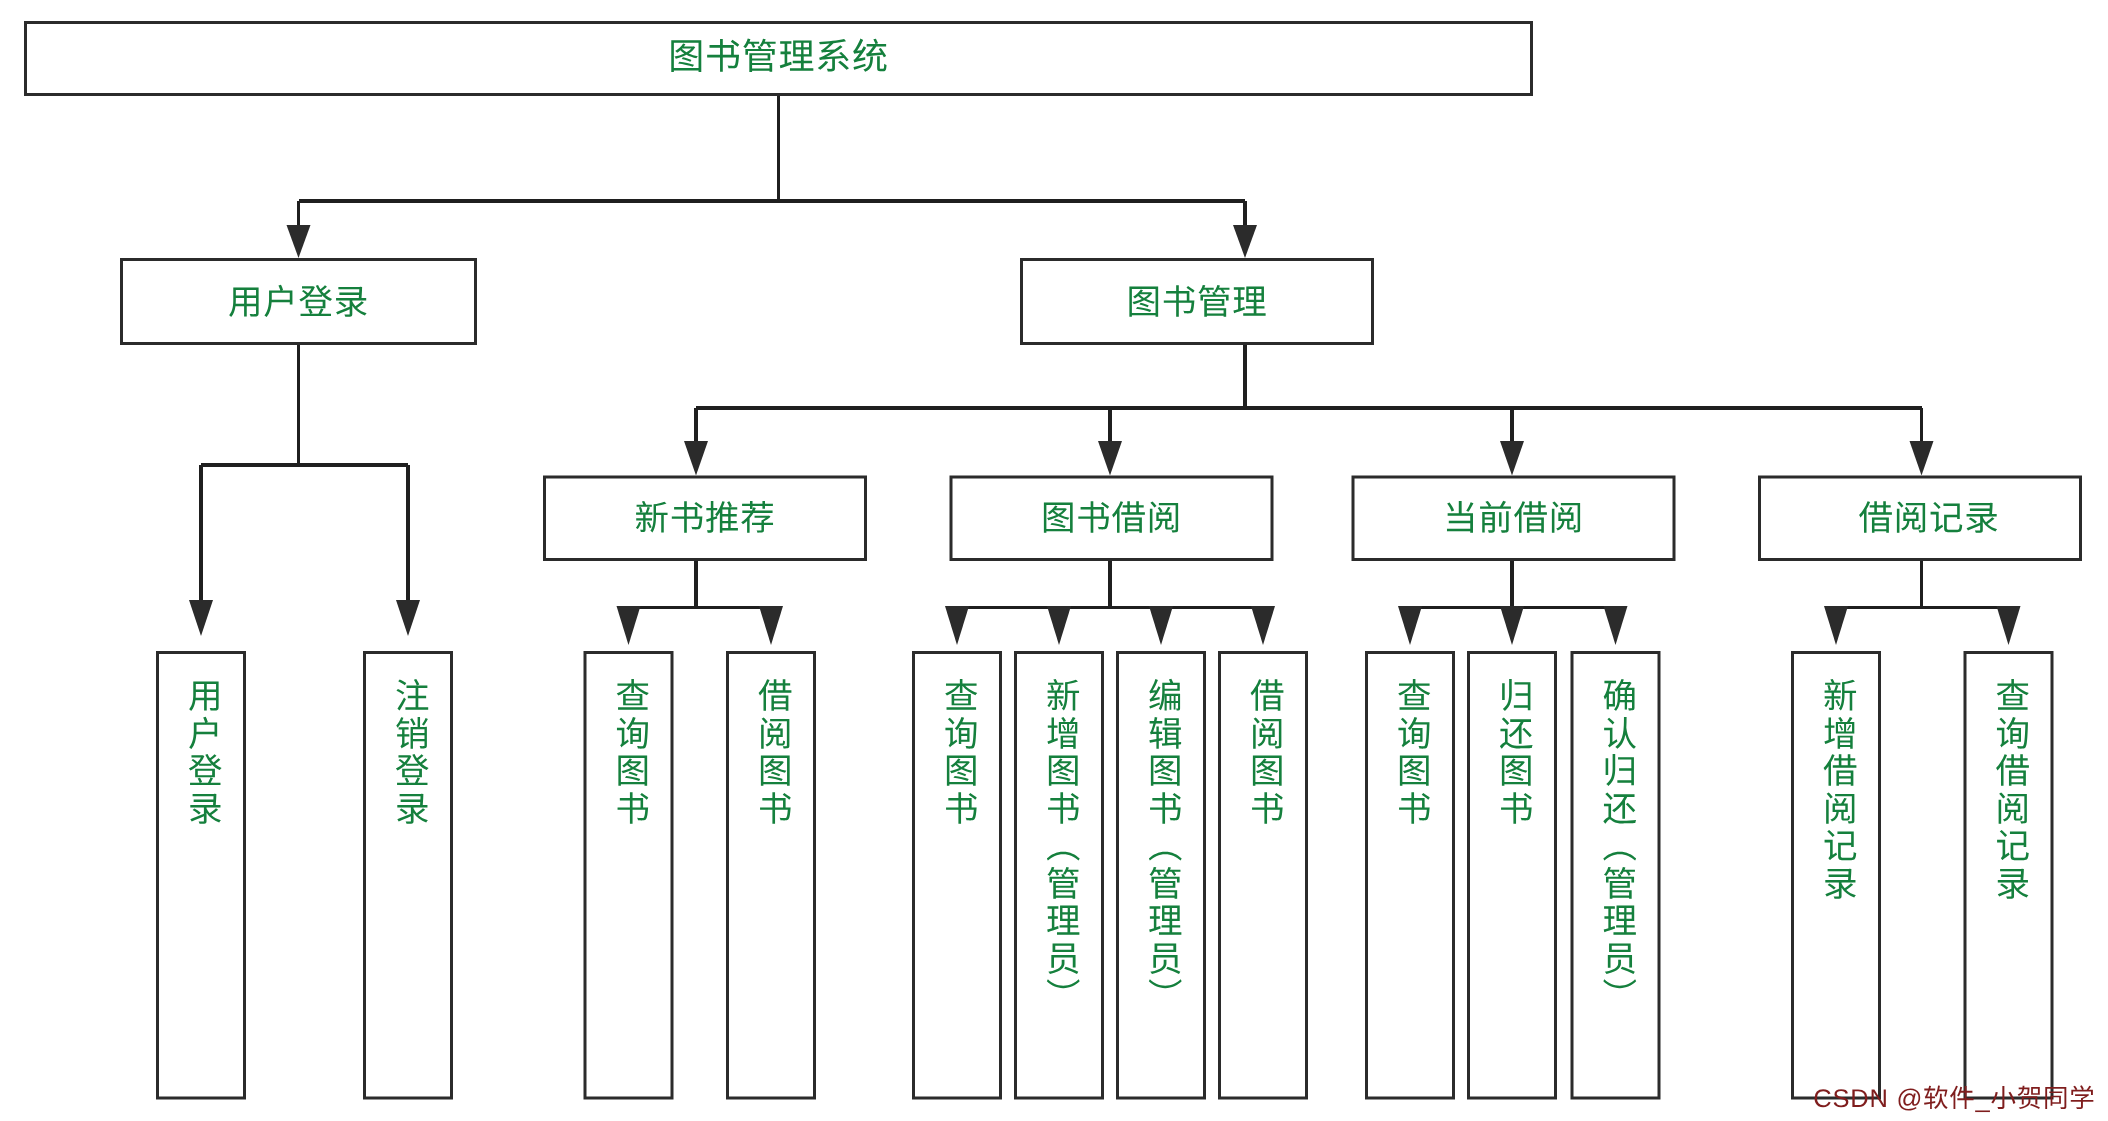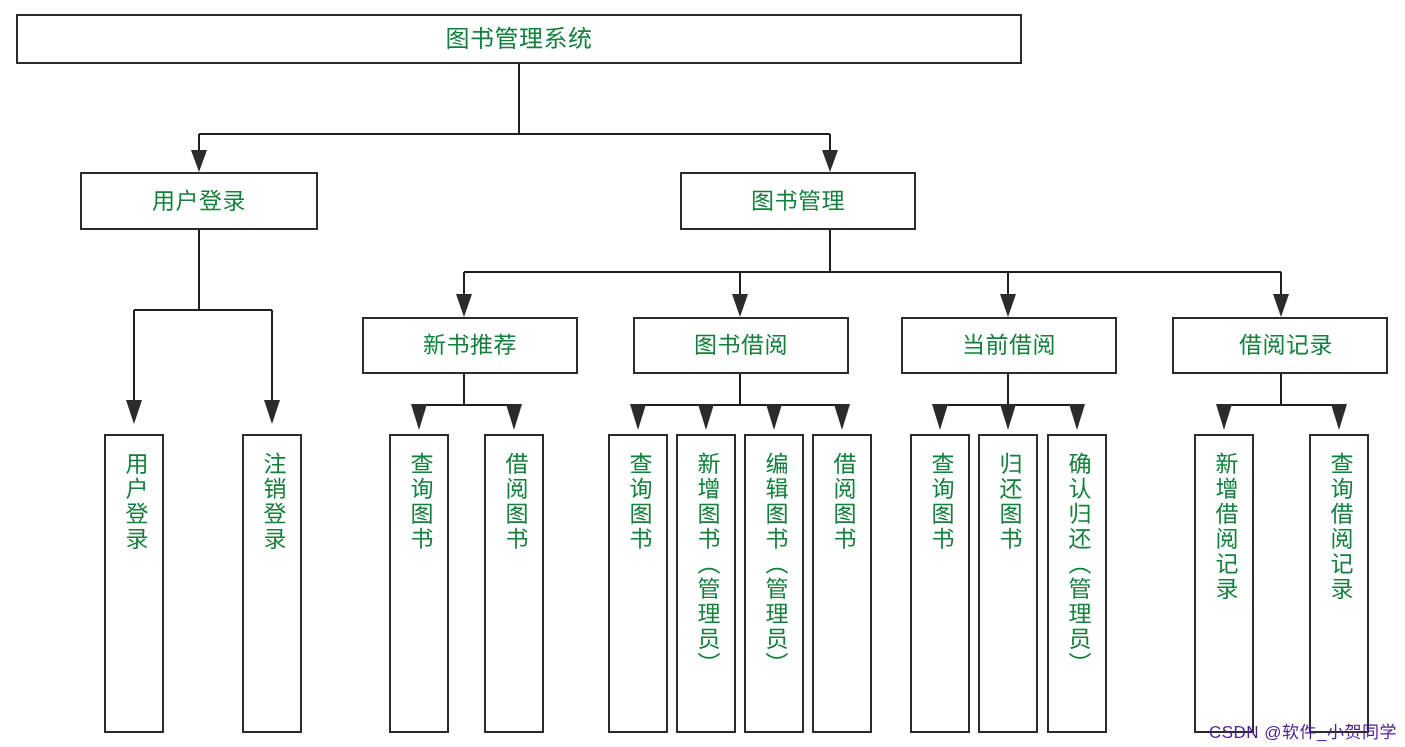--- a/index.html
+++ b/index.html
@@ -79,21 +79,21 @@
   
   .node.vertical .label {
     writing-mode: vertical-lr;
   }
   
   #watermark {
     position: absolute;
     right: 8px;
     bottom: 4px;
     font-size: 17px;
-    color: #4c1d95;
+    color: #7f1d1d;
     letter-spacing: 0.5px;
     z-index: 5;
     white-space: nowrap;
     font-family: "Liberation Sans", "DejaVu Sans", sans-serif;
     margin-left: 28px;
   }
 </style>
 </head>
 <body>
 

